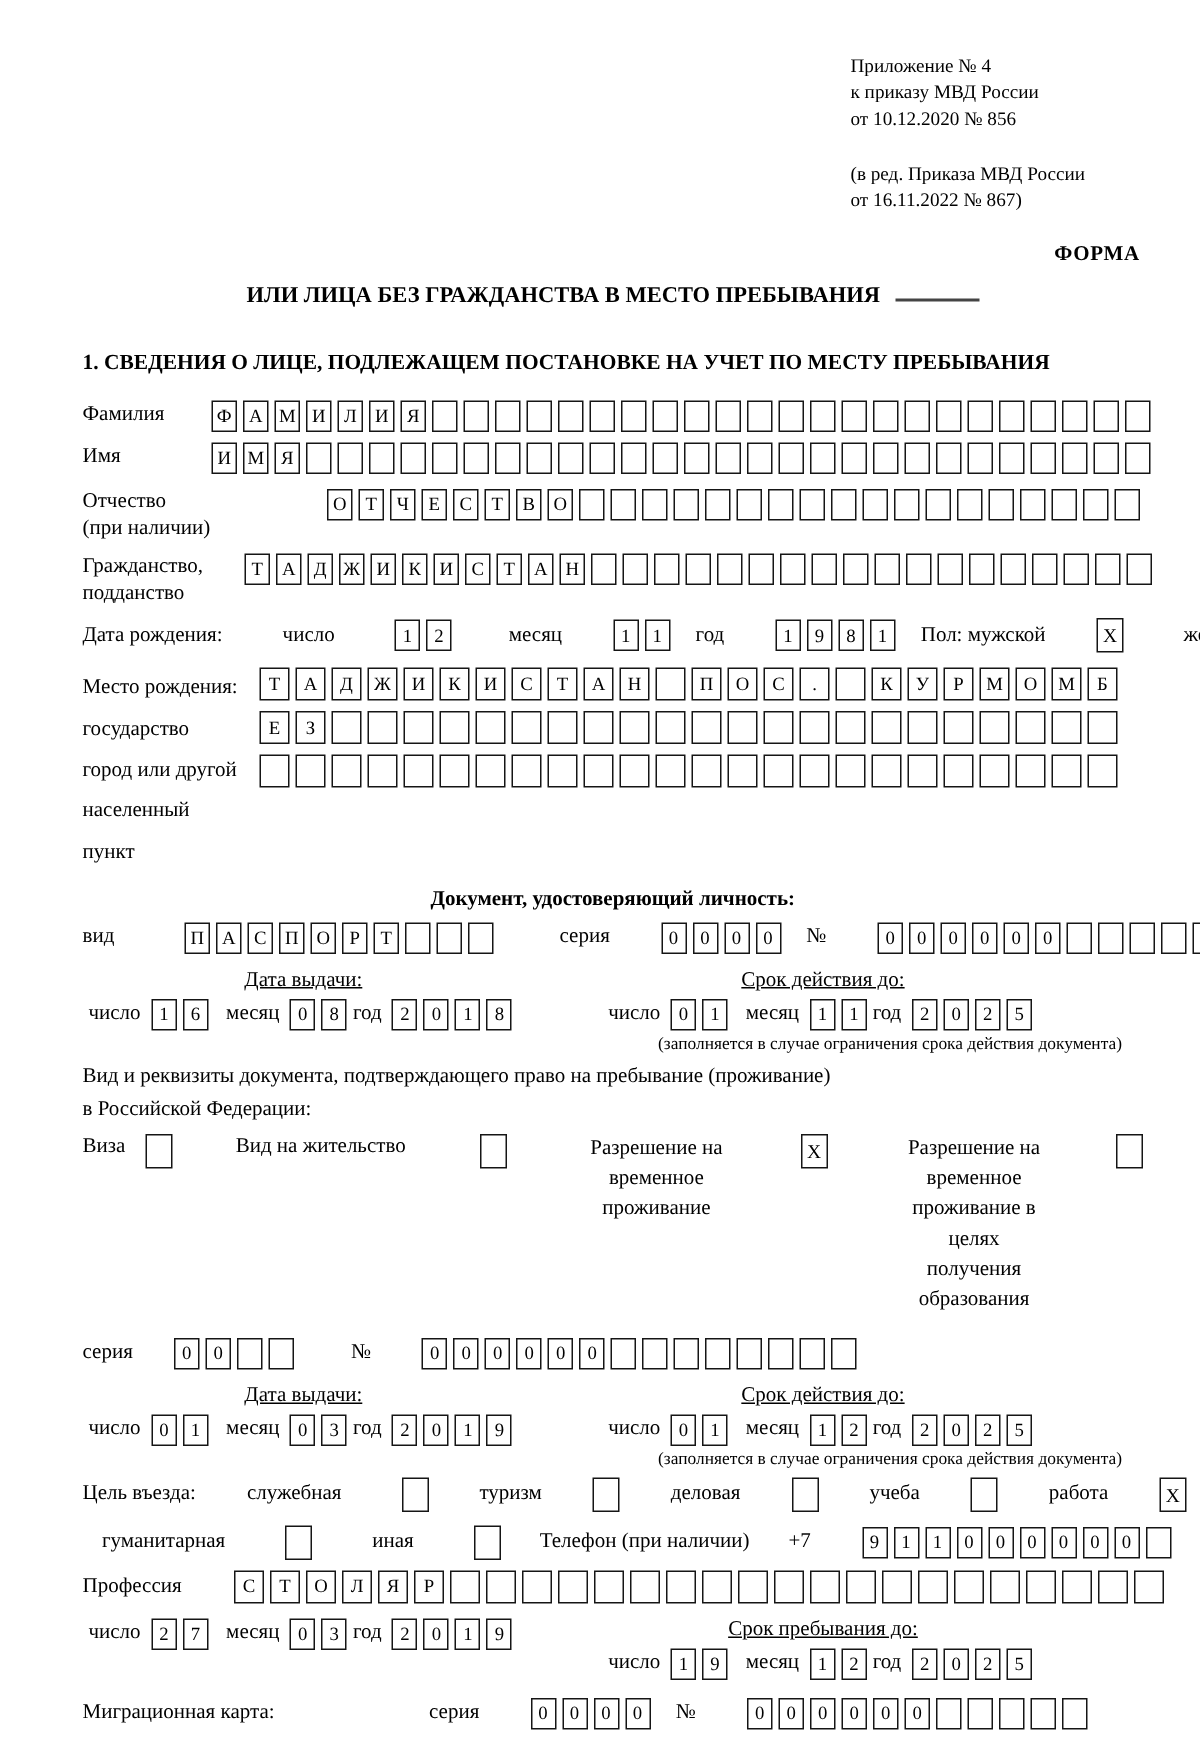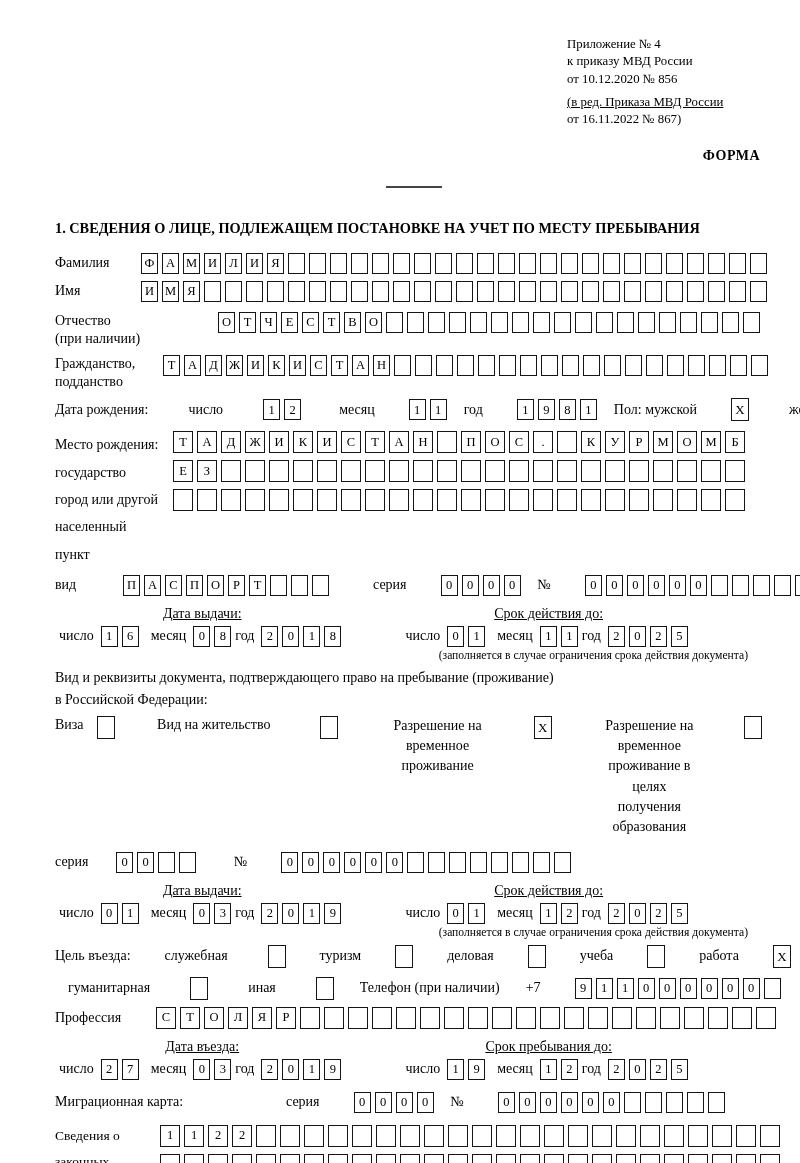--- a/index.html
+++ b/index.html
@@ -2,21 +2,21 @@
 <html lang="ru"><head>
 <meta charset="utf-8">
 <style>
   html,body{margin:0;padding:0;background:#fff;color:#000;}
   body{width:800px;min-height:1163px;font-family:"Liberation Serif","DejaVu Serif",serif;font-size:14px;}
   .page{box-sizing:border-box;width:800px;padding:36px 38px 20px 55px;}
 
   
   .hdr{width:195px;margin-left:auto;font-size:12.8px;line-height:1.35;}
   .hdr div{white-space:nowrap;}
-  .hdr .sub{margin-top:6px;text-decoration:underline;}
+  .hdr .sub{margin-top:20px;}
   .forma{text-align:right;font-weight:bold;font-size:14px;margin:20px 2px 6px 0;letter-spacing:.5px;}
 
   .title{text-align:center;font-weight:bold;font-size:15px;line-height:1.55;margin-top:8px;}
   .title-underline{display:inline-block;width:56px;border-bottom:2px solid #444;margin-left:10px;vertical-align:baseline;height:12px;}
 
   .sec{font-weight:bold;font-size:14.3px;margin:24px 0 16px;}
 
   .row{display:flex;align-items:center;margin:7px 0;gap:13px;}
   .row.top{align-items:flex-start;}
   .lbl{flex-shrink:0;line-height:1.3;}
@@ -55,21 +55,21 @@
   <div class="hdr">
     <div>Приложение № 4</div>
     <div>к приказу МВД России</div>
     <div>от 10.12.2020 № 856</div>
     <div class="sub">(в ред. Приказа МВД России</div>
     <div>от 16.11.2022 № 867)</div>
   </div>
   <div class="forma">ФОРМА</div>
 
   <div class="title">
-    <div><span class="title-underline"></span></div>
+    <div><span>ИЛИ ЛИЦА БЕЗ ГРАЖДАНСТВА В МЕСТО ПРЕБЫВАНИЯ</span><span class="title-underline"></span></div>
   </div>
 
   <div class="sec">1. СВЕДЕНИЯ О ЛИЦЕ, ПОДЛЕЖАЩЕМ ПОСТАНОВКЕ НА УЧЕТ ПО МЕСТУ ПРЕБЫВАНИЯ</div>
 
   <div class="row">
     <span class="lbl" style="width:73px">Фамилия</span>
     <span class="cells">
         <span class="cell">Ф</span>
         <span class="cell">А</span>
         <span class="cell">М</span>
@@ -331,20 +331,21 @@
           <span class="cell-w"></span>
           <span class="cell-w"></span>
           <span class="cell-w"></span>
           <span class="cell-w"></span>
           <span class="cell-w"></span>
           <span class="cell-w"></span>
         </span>
     </span>
   </div>
 
+  <div style="text-align:center;font-weight:bold;margin:10px 0 6px;">Документ, удостоверяющий личность:</div>
 
   <div class="row">
     <span class="lbl" style="width:55px">вид</span>
     <span class="cells">
         <span class="cell">П</span>
         <span class="cell">А</span>
         <span class="cell">С</span>
         <span class="cell">П</span>
         <span class="cell">О</span>
         <span class="cell">Р</span>
@@ -649,21 +650,20 @@
         <span class="cell-w"></span>
         <span class="cell-w"></span>
         <span class="cell-w"></span>
         <span class="cell-w"></span>
         <span class="cell-w"></span>
       </span>
   </div>
 
   <div class="dates">
     <div class="dgroup" style="margin-left:4px">
-      <div class="dtitle">Дата въезда:</div>
       <div class="drow">
         <span class="w">число</span>
         <span class="cells">
             <span class="cell">2</span>
             <span class="cell">7</span>
           </span>
         <span class="gap8"></span>
         <span class="w">месяц</span>
         <span class="cells">
             <span class="cell">0</span>

